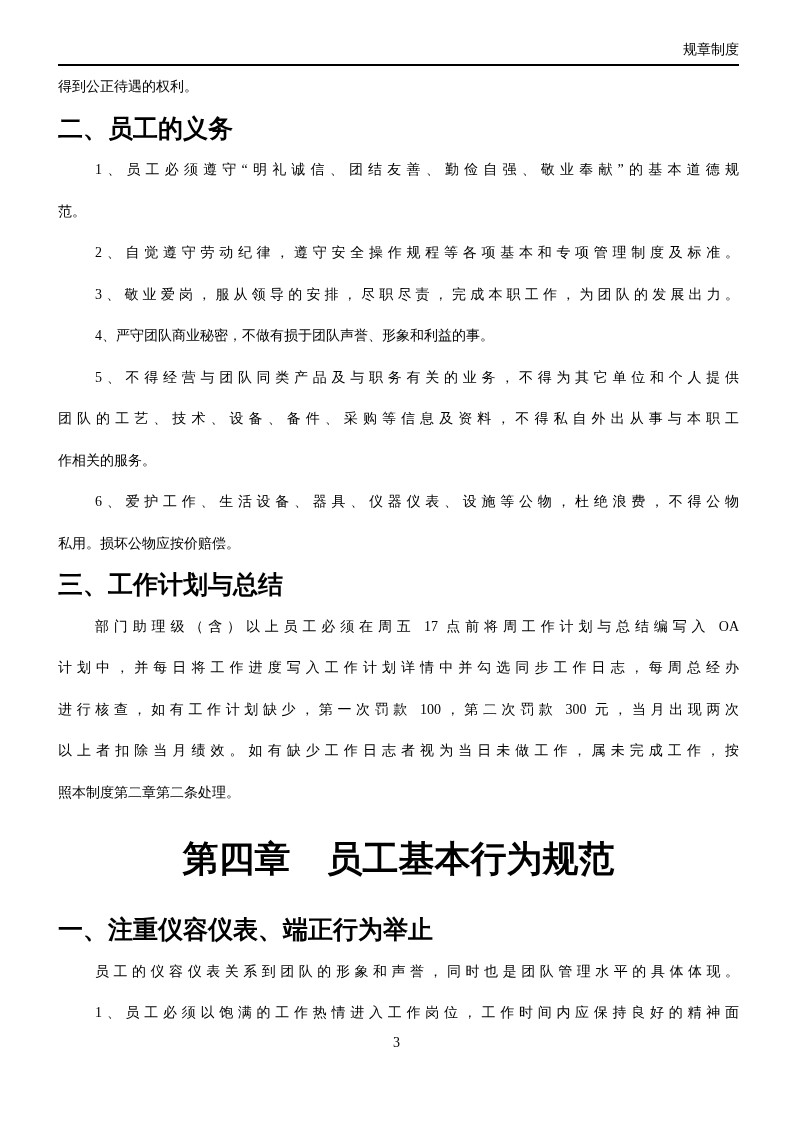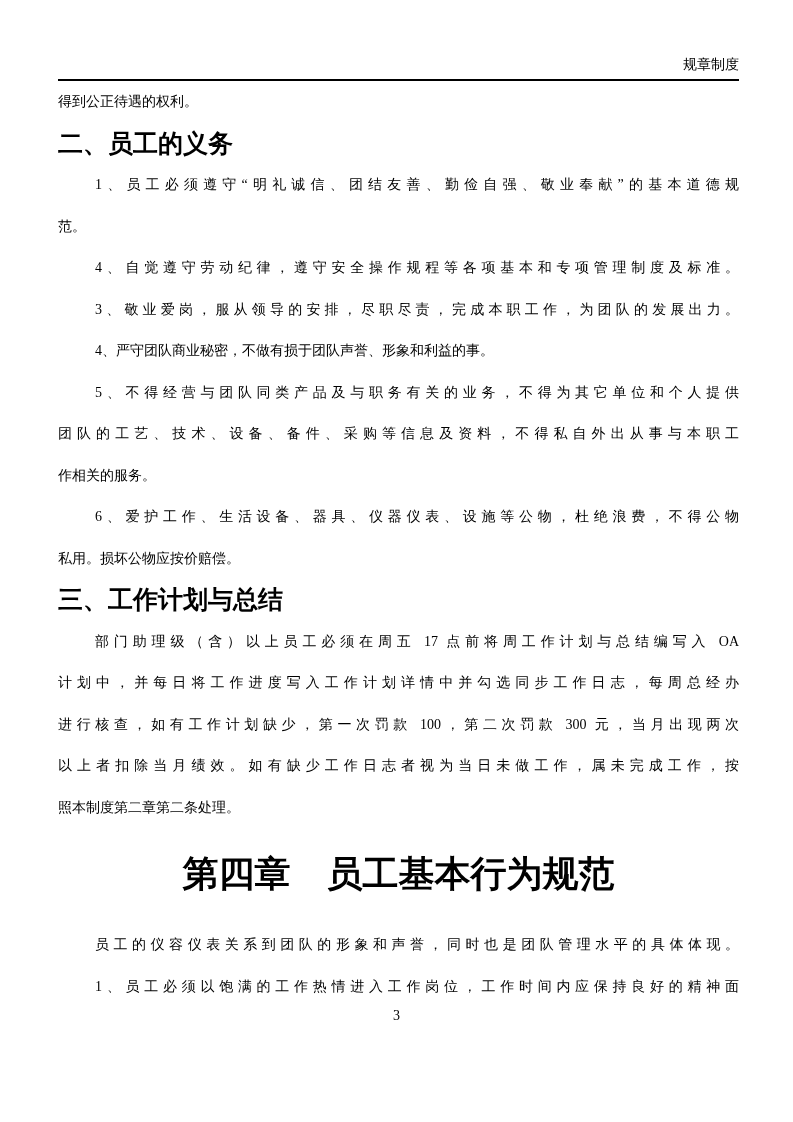--- a/index.html
+++ b/index.html
@@ -11,21 +11,21 @@
     position: relative;
     width: 793px;
     height: 1122px;
     background: #ffffff;
     overflow: hidden;
     color: #000000;
     font-family: "Liberation Serif", "DejaVu Serif", serif;
   }
   .page-header {
     margin: 0 54px 0 58px;
-    padding-top: 55px;
+    padding-top: 40px;
     padding-bottom: 5px;
     border-bottom: 2px solid #000000;
     text-align: right;
   }
   .header-title {
     font-size: 14px;
     line-height: 19px;
     color: #000000;
   }
   .doc-content {
@@ -75,35 +75,36 @@
 <div class="page">
   <div class="page-header">
     <span class="header-title">规章制度</span>
   </div>
 
   <div class="doc-content">
       <div class="body-line">得到公正待遇的权利。</div>
       <div class="section-heading">二、员工的义务</div>
       <div class="body-line indent fill">1、员工必须遵守“明礼诚信、团结友善、勤俭自强、敬业奉献”的基本道德规</div>
       <div class="body-line">范。</div>
-      <div class="body-line indent fill">4、自觉遵守劳动纪律，遵守安全操作规程等各项基本和专项管理制度及标准。</div>
+      <div class="body-line indent fill">2、自觉遵守劳动纪律，遵守安全操作规程等各项基本和专项管理制度及标准。</div>
       <div class="body-line indent fill">3、敬业爱岗，服从领导的安排，尽职尽责，完成本职工作，为团队的发展出力。</div>
       <div class="body-line indent">4、严守团队商业秘密，不做有损于团队声誉、形象和利益的事。</div>
       <div class="body-line indent fill">5、不得经营与团队同类产品及与职务有关的业务，不得为其它单位和个人提供</div>
       <div class="body-line fill">团队的工艺、技术、设备、备件、采购等信息及资料，不得私自外出从事与本职工</div>
       <div class="body-line">作相关的服务。</div>
       <div class="body-line indent fill">6、爱护工作、生活设备、器具、仪器仪表、设施等公物，杜绝浪费，不得公物</div>
       <div class="body-line">私用。损坏公物应按价赔偿。</div>
       <div class="section-heading">三、工作计划与总结</div>
       <div class="body-line indent fill">部门助理级（含）以上员工必须在周五 17 点前将周工作计划与总结编写入 OA</div>
       <div class="body-line fill">计划中，并每日将工作进度写入工作计划详情中并勾选同步工作日志，每周总经办</div>
       <div class="body-line fill">进行核查，如有工作计划缺少，第一次罚款 100，第二次罚款 300 元，当月出现两次</div>
       <div class="body-line fill">以上者扣除当月绩效。如有缺少工作日志者视为当日未做工作，属未完成工作，按</div>
       <div class="body-line">照本制度第二章第二条处理。</div>
       <div class="chapter-title">第四章　员工基本行为规范</div>
+      <div class="section-heading">一、注重仪容仪表、端正行为举止</div>
       <div class="body-line indent fill">员工的仪容仪表关系到团队的形象和声誉，同时也是团队管理水平的具体体现。</div>
       <div class="body-line indent fill">1、员工必须以饱满的工作热情进入工作岗位，工作时间内应保持良好的精神面</div>
     </div>
 
   <div class="page-footer">
     <span>3</span>
   </div>
 </div>
 
 </body></html>

